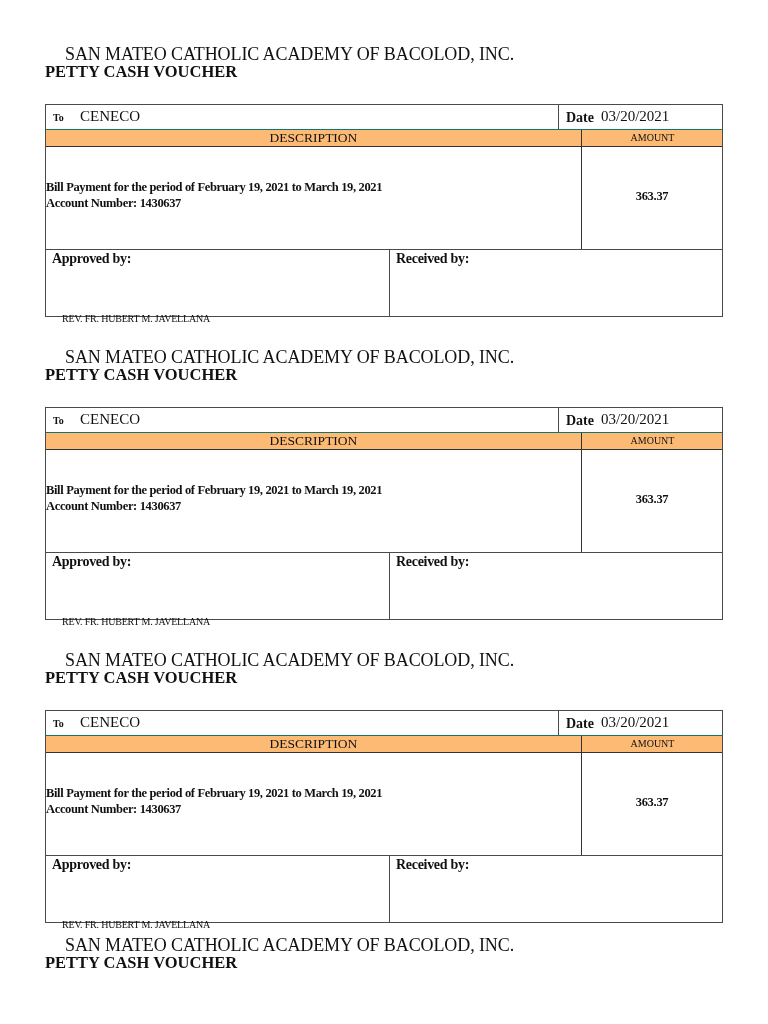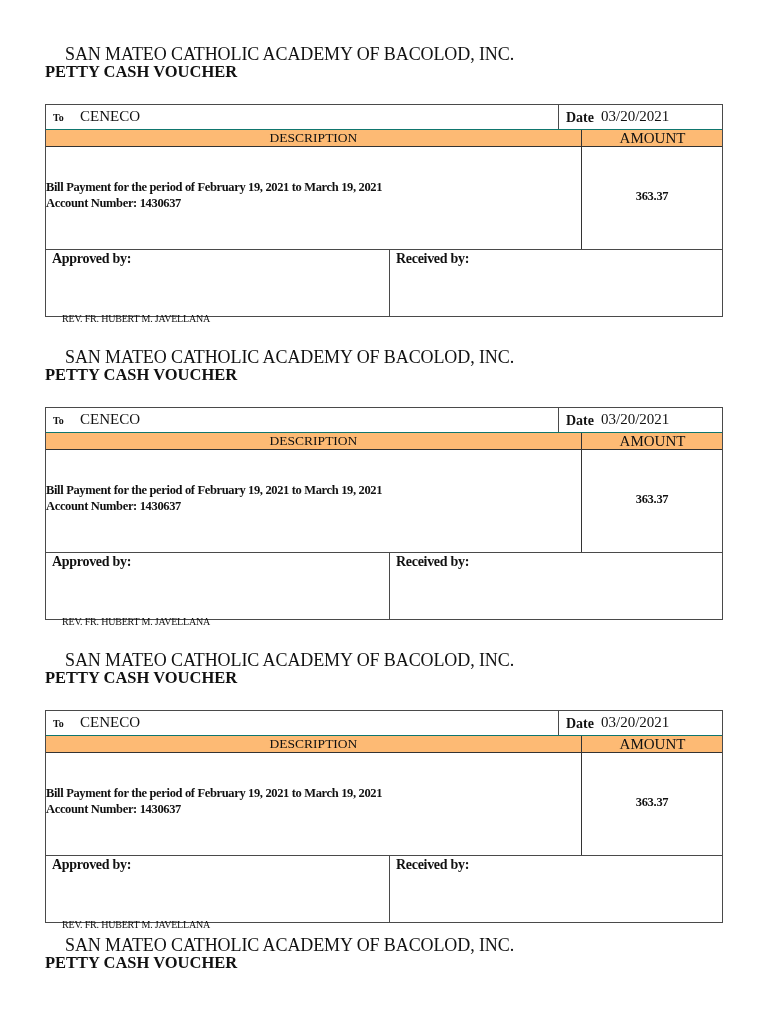--- a/index.html
+++ b/index.html
@@ -100,21 +100,21 @@
       text-align: center;
       font-size: 13.5px;
       line-height: 16px;
     }
     .head-amount {
       position: absolute;
       left: 535px; top: 0;
       width: 141px; height: 16px;
       border-left: 1px solid #333333;
       text-align: center;
-      font-size: 15px;
+      font-size: 10px;
       line-height: 16px;
     }
     .row-body {
       position: absolute;
       left: 0; top: 42px;
       width: 676px; height: 102px;
       border-bottom: 1px solid #4a4a4a;
     }
     .body-desc {
       position: absolute;

